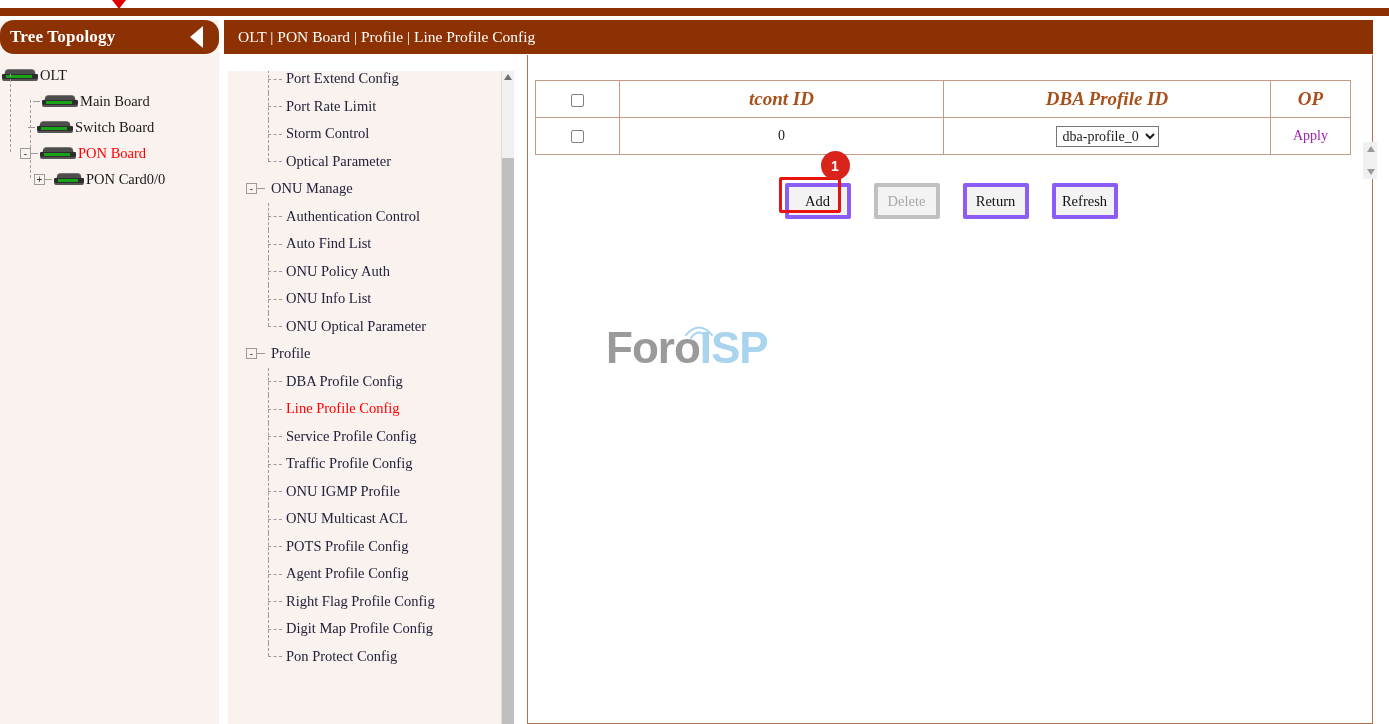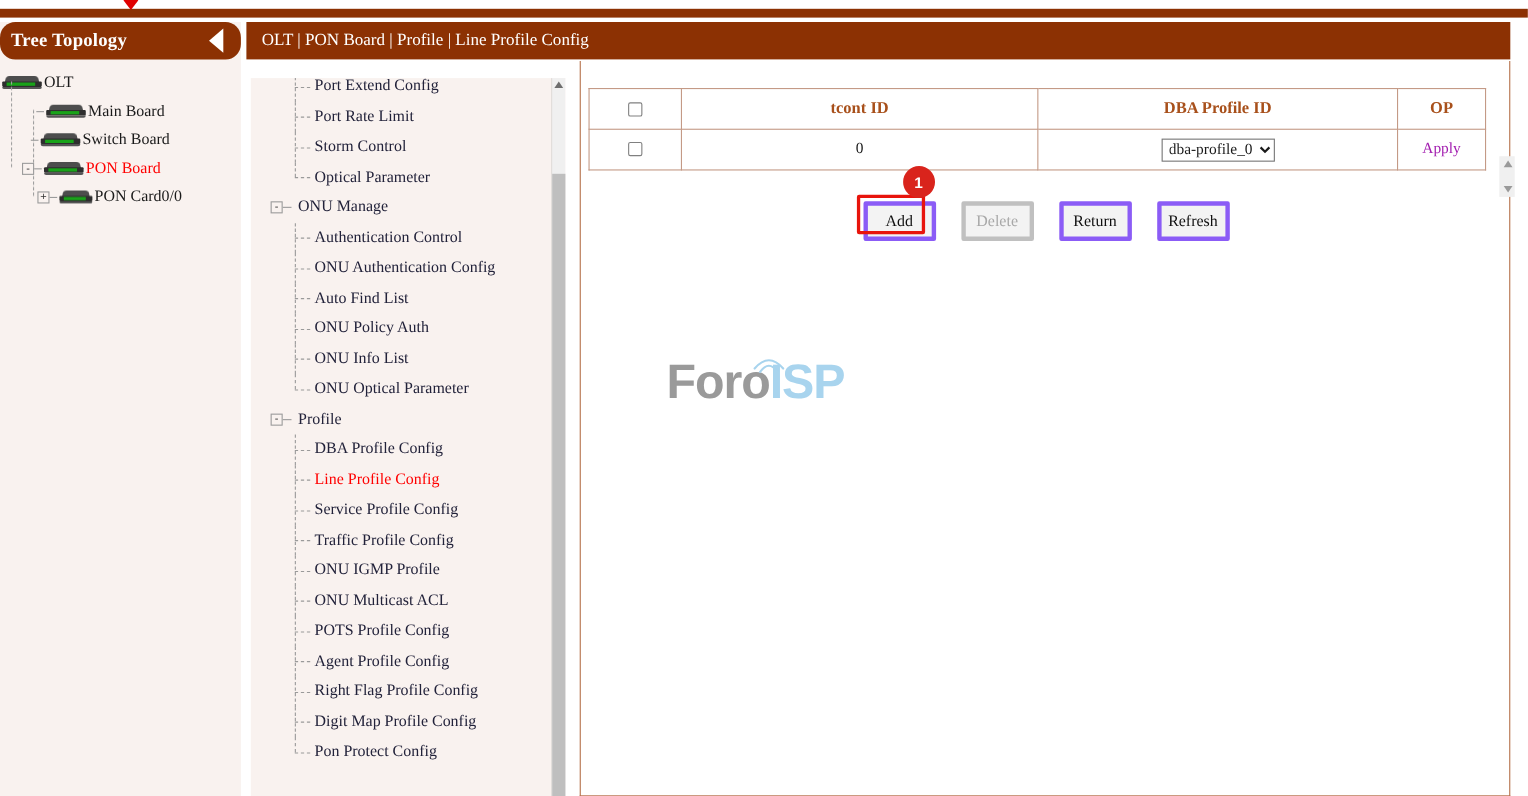--- a/index.html
+++ b/index.html
@@ -186,21 +186,22 @@
     height: 37px;
     text-align: center;
     font-size: 14px;
     color: #1a1a1a;
     background: #ffffff;
     padding: 0;
   }
   table.dtable th {
     color: #A8501B;
     font-weight: bold;
-    font-size: 15px;
+    font-size: 19px;
+    font-style: italic;
   }
   .col-chk { width: 84px; }
   .col-tcont { width: 324px; }
   .col-dba { width: 327px; margin-top: 7px; }
   .col-op { width: 80px; }
   .cbx {
     width: 13px; height: 13px;
     border: 1px solid #808080; border-radius: 2px;
     background: #fff; display: inline-block; vertical-align: middle;
     cursor: pointer;
@@ -377,27 +378,20 @@
           <span class="gdash"></span>
           <span style="width: 6px; flex: 0 0 auto;"></span>
           <span class="menu-label">ONU Manage</span>
         </div>
         <div class="menu-item">
           <span class="lead" style="margin-left: 16px;">
             <span class="stem"></span>
             <span class="connector"></span>
           </span>
           <span class="menu-label">Authentication Control</span>
-        </div>
-        <div class="menu-item">
-          <span class="lead" style="margin-left: 16px;">
-            <span class="stem"></span>
-            <span class="connector"></span>
-          </span>
-          <span class="menu-label">ONU Authentication Config</span>
         </div>
         <div class="menu-item">
           <span class="lead" style="margin-left: 16px;">
             <span class="stem"></span>
             <span class="connector"></span>
           </span>
           <span class="menu-label">Auto Find List</span>
         </div>
         <div class="menu-item">
           <span class="lead" style="margin-left: 16px;">

